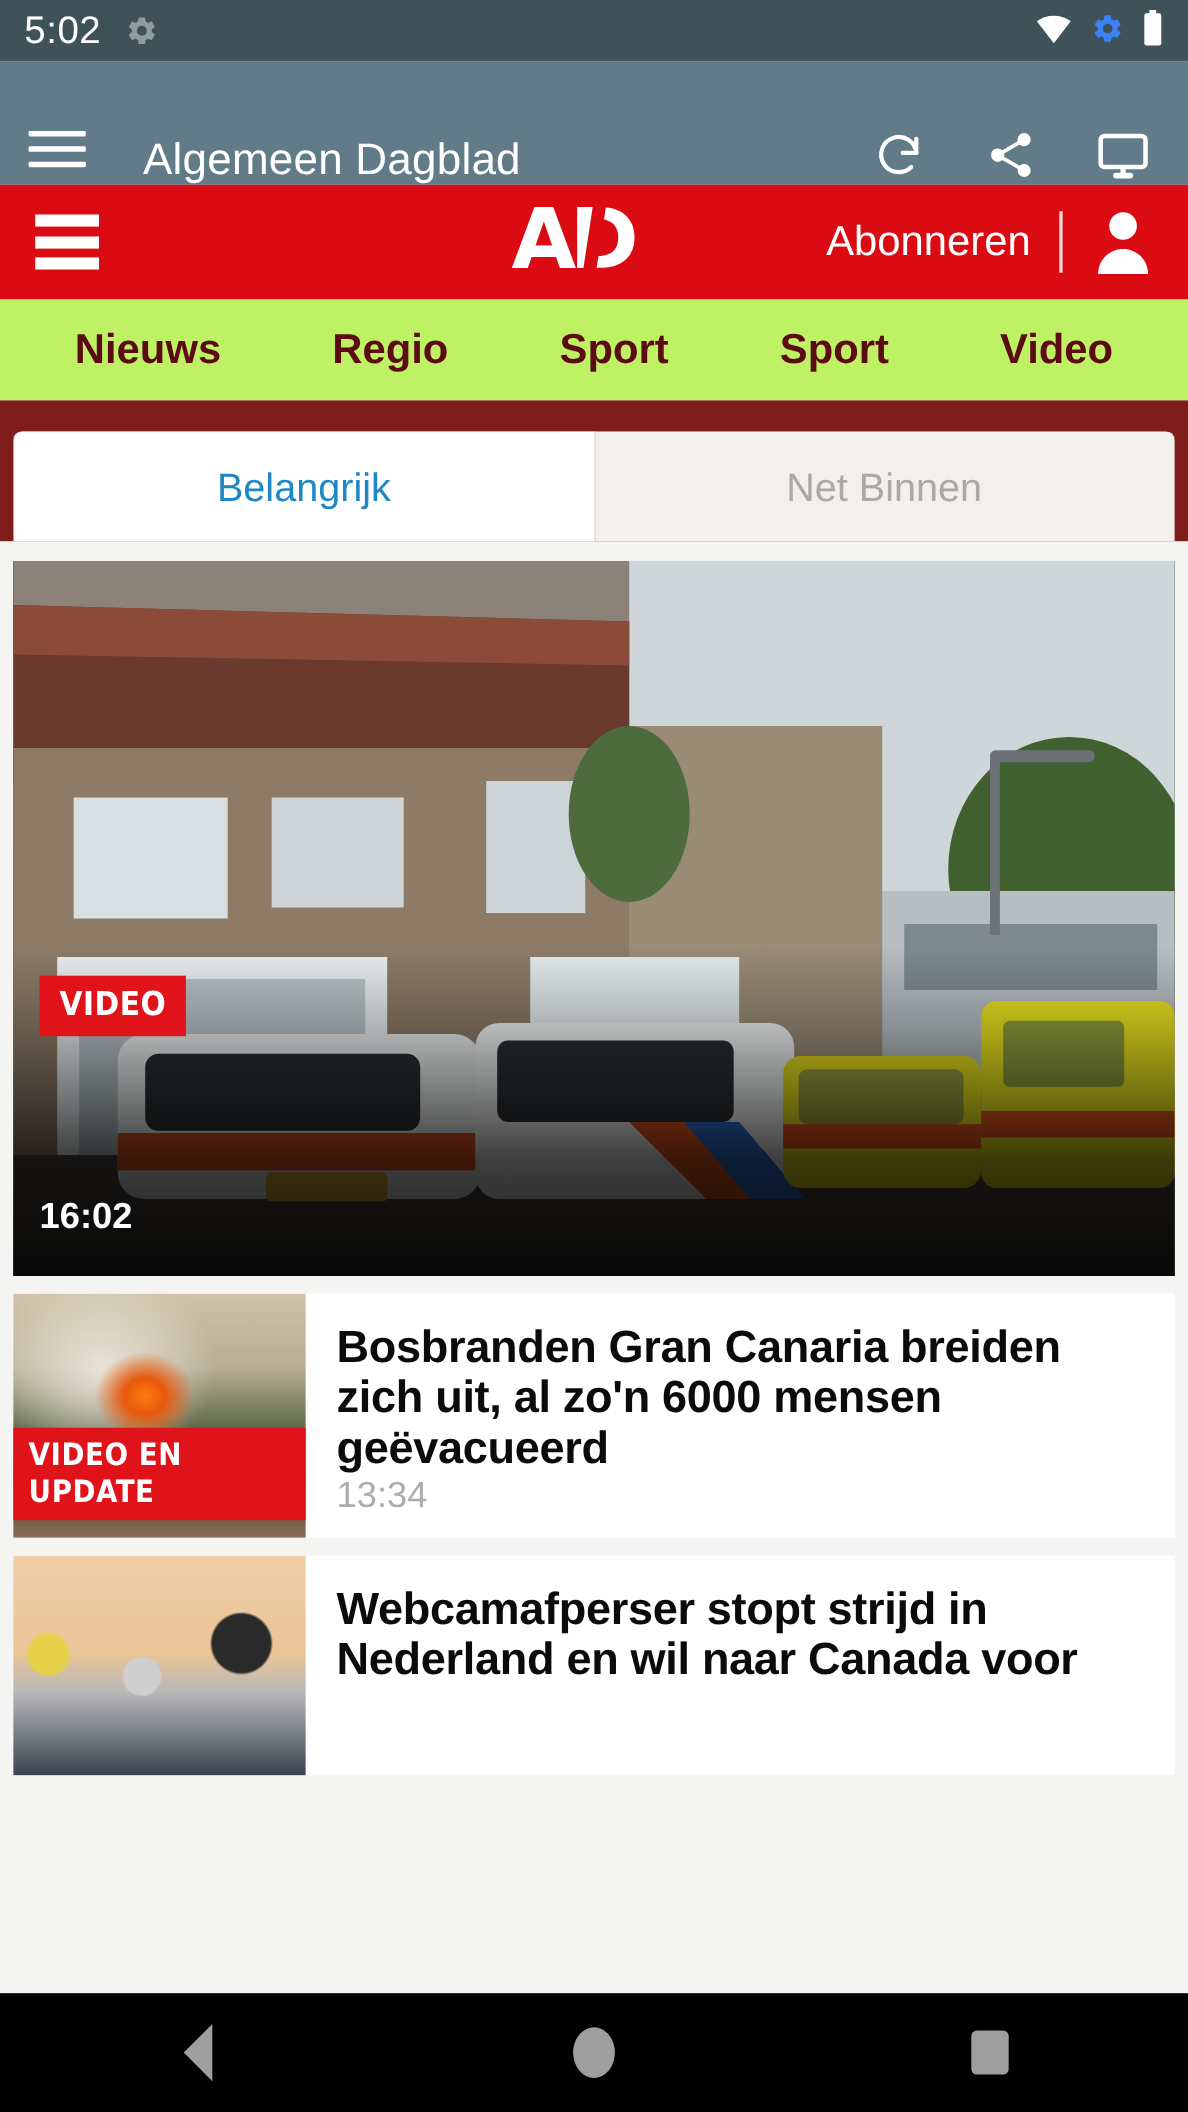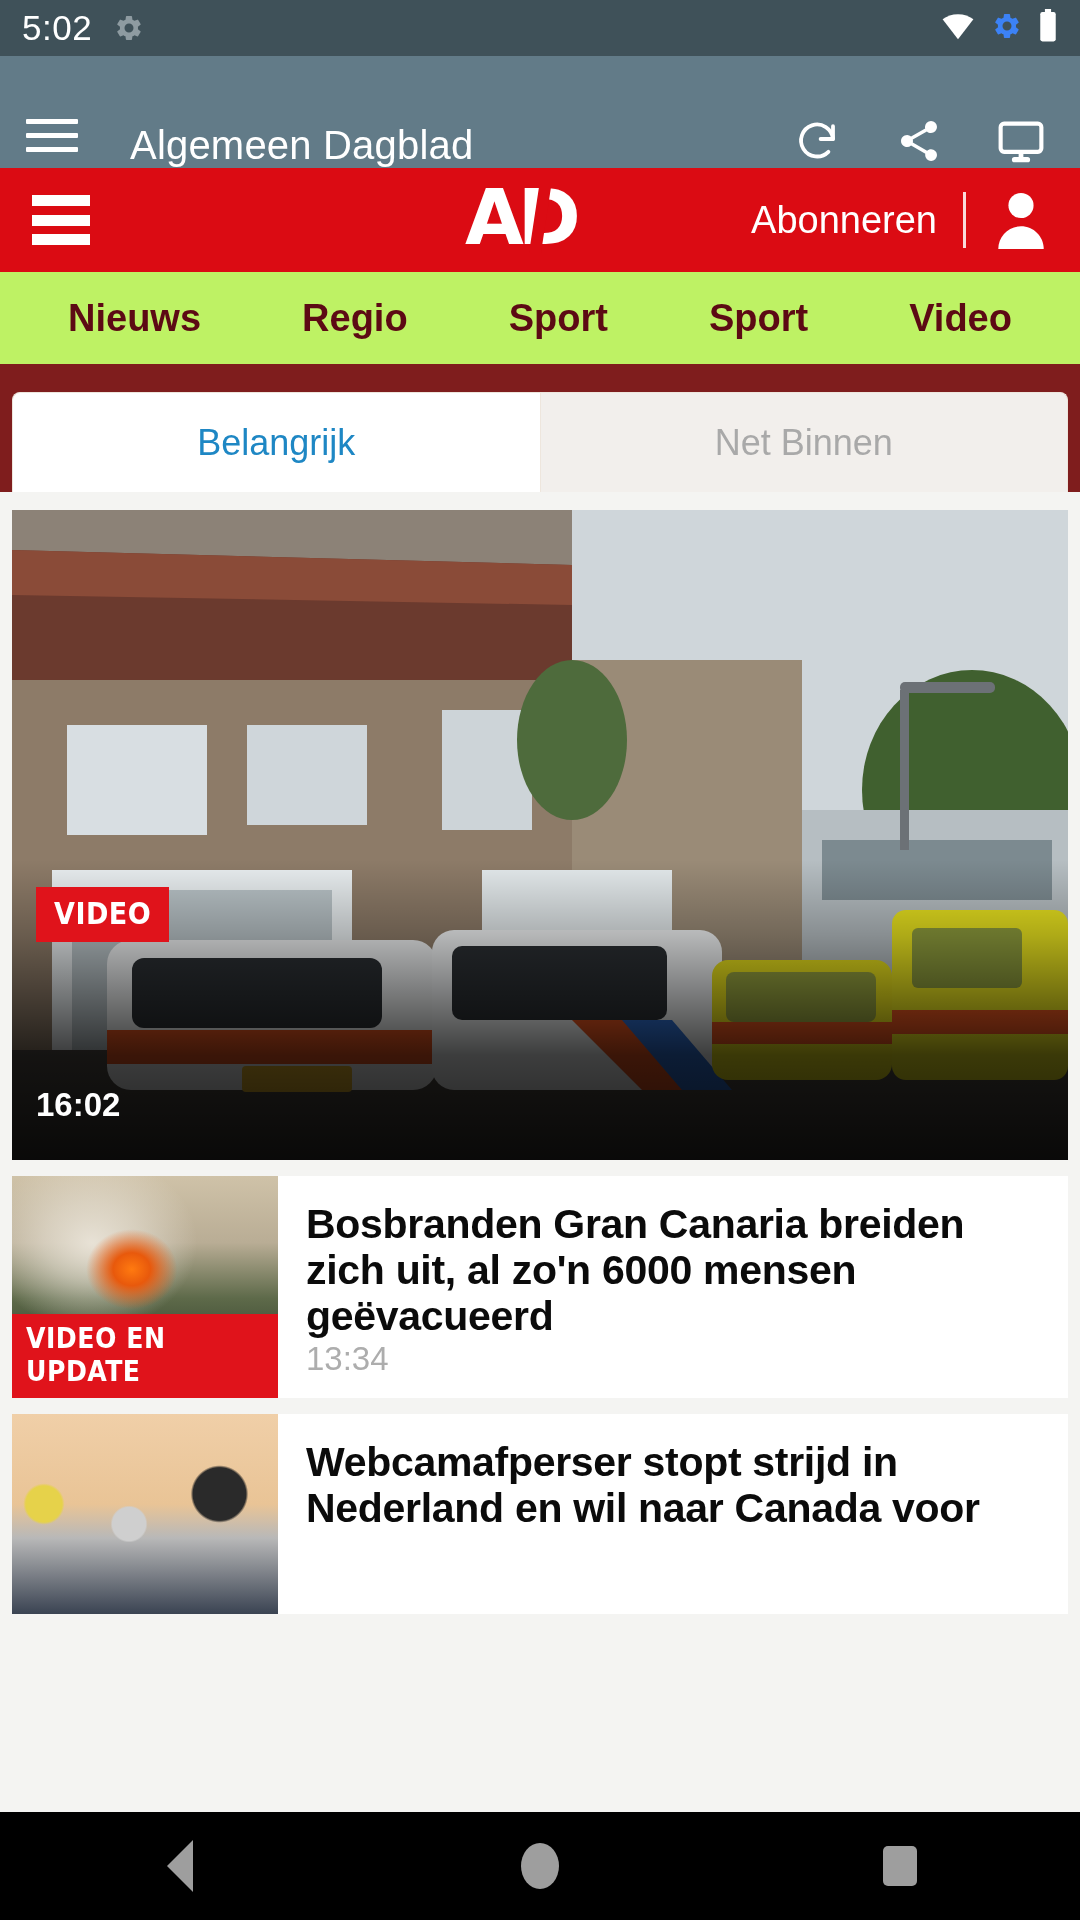--- a/index.html
+++ b/index.html
@@ -102,21 +102,21 @@
     font-size:33px; font-weight:bold;
   }
 
   
   .card{
     display:flex; background:#fff; margin-top:16px; cursor:pointer;
     min-height:200px;
   }
   .card .thumbwrap{ position:relative; width:266px; flex:0 0 266px; overflow:hidden; }
   .card .thumb{ position:absolute; inset:0; }
-  .card .badge{ left:0; bottom:0; font-size:28px; padding:8px 14px 10px 14px;}
+  .card .badge{ left:0; bottom:16px; font-size:28px; padding:8px 14px 10px 14px;}
   .card .body{ flex:1; padding:26px 30px 20px 28px; display:flex; flex-direction:column; }
   .card h3{ font-size:41px; line-height:1.12; color:#0b0b0b; font-weight:bold; letter-spacing:-.3px;}
   .card .time{ margin-top:auto; color:#adadad; font-size:33px; }
 
   
   .navbar{
     position:absolute; left:0; right:0; bottom:0; height:108px; background:#000;
     display:flex; align-items:center; justify-content:space-around;
   }
   .navbar .k{ width:120px; height:70px; display:flex; align-items:center; justify-content:center; cursor:pointer;}

